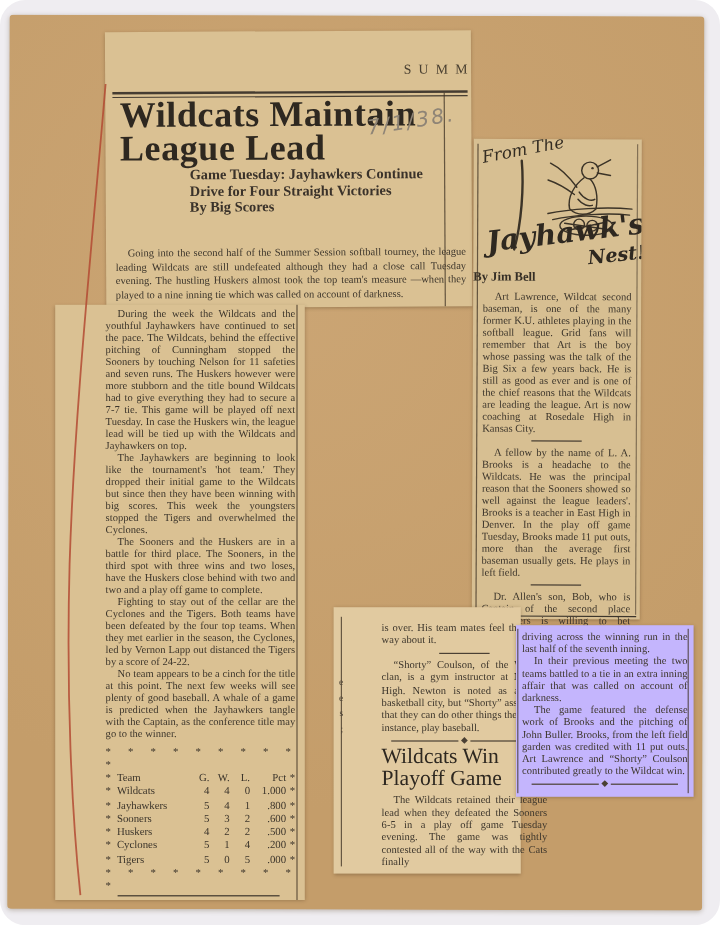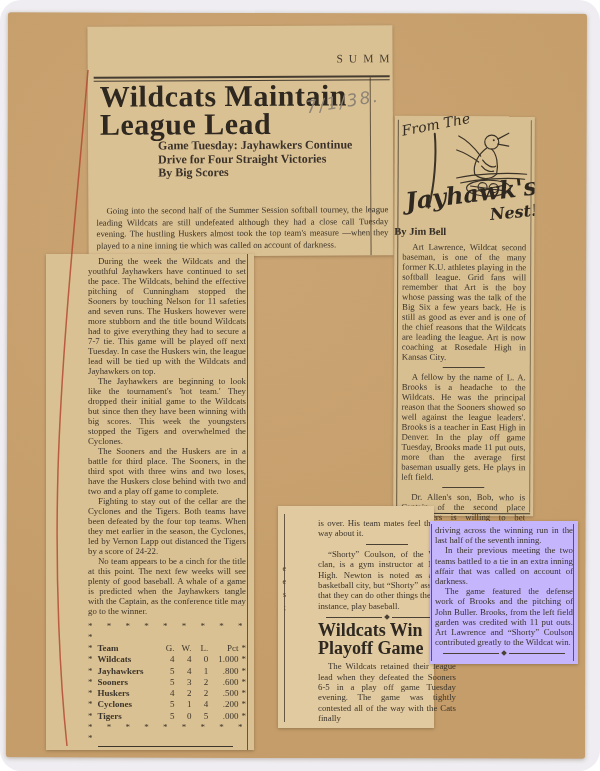--- a/index.html
+++ b/index.html
@@ -33,21 +33,21 @@
   .colText{position:absolute;left:42px;top:2px;width:158px;}
   .np{font-size:8.8px;line-height:10px;text-align:justify;text-indent:10px;margin:0;color:#3c352b;}
   .np.lh104{line-height:10.4px;}
   .np.lh102{line-height:10.2px;}
   
   .standings{margin-top:5px;font-size:9px;color:#3c352b;}
   .ast-row{word-spacing:10px;letter-spacing:1px;line-height:11px;}
   .st-row{display:flex;line-height:11.3px;}
   .st-row .ast{width:10px;}
   .st-row .astr{width:8px;text-align:right;}
-  .st-row .team{width:64px;font-weight:bold;}
+  .st-row .team{width:64px;}
   .st-row .num{width:18px;text-align:right;}
   .st-row .pct{width:32px;text-align:right;}
   .col-bottom-rule{position:absolute;left:52px;bottom:3px;width:135px;border-top:1.5px solid #3c352b;}
   
   .clip-jay{left:394px;top:116px;width:140px;height:400px;background:#d7bf92;transform:rotate(0.25deg);}
   .jay-rule-l{left:3px;top:4px;bottom:4px;}
   .jay-rule-r{right:3px;top:4px;bottom:4px;position:absolute;width:1px;background:rgba(60,48,35,.55);}
   .jay-bottom{position:absolute;left:3px;right:3px;bottom:2px;border-top:1.5px solid #3c352b;}
   .byline{position:absolute;left:0;top:110px;width:100%;text-align:left;font-size:10.5px;
           font-weight:bold;color:#352e25;}
@@ -55,21 +55,21 @@
   .divider-short{width:42px;border-top:1.2px solid #4a4034;margin:5px auto 4px auto;}
   .divider-diamond{display:flex;align-items:center;margin:4px 8px 3px 8px;}
   .divider-diamond .ln{flex:1;border-top:1px solid #4a4034;}
   .divider-diamond .dm{width:4px;height:4px;background:#4a4034;transform:rotate(45deg);margin:0 3px;}
   
   .clip-bot-left{left:278px;top:506px;width:156px;height:222px;background:#e1caa0;}
   .bl-rule{left:6px;top:8px;bottom:6px;}
   .edge-frags{position:absolute;left:1px;top:56px;font-size:8px;line-height:13px;color:#4a4034;
           text-align:right;width:7px;}
   .blText{position:absolute;left:21px;top:12px;width:138px;margin-left:19px;}
-  .sub-head{font-size:18px;font-weight:bold;line-height:17.5px;color:#2e2820;margin:3px 0 4px 0;}
+  .sub-head{font-size:18px;font-weight:normal;line-height:17.5px;color:#2e2820;margin:3px 0 4px 0;}
   .sub-head span{display:block;}
   .clip-bot-right{left:430px;top:521px;width:148px;height:143px;background:#c4b5fd;}
   .br-rule-l{left:1px;top:3px;bottom:3px;}
   .br-rule-r{right:4px;top:3px;bottom:3px;}
   .brText{position:absolute;left:5px;top:4px;width:138px;}
   
   .redline{position:absolute;left:0;top:0;z-index:5;pointer-events:none;}
   .sketch{stroke:#3b3327;fill:none;stroke-width:1.2;stroke-linecap:round;}
 </style>
 </head>

